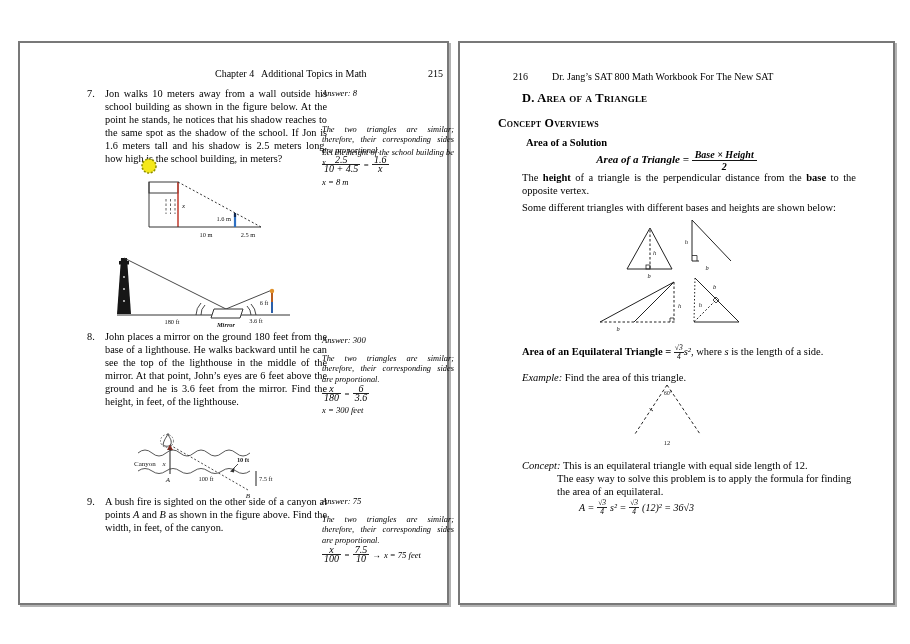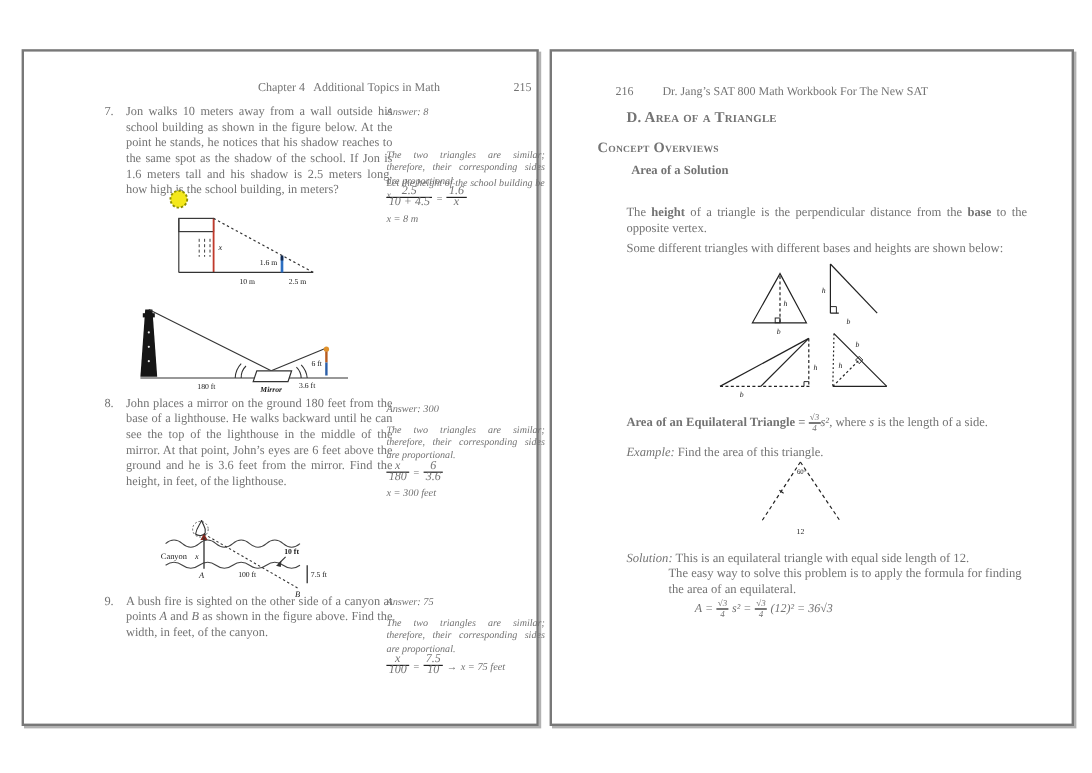--- a/index.html
+++ b/index.html
@@ -1,17 +1,17 @@
 <!DOCTYPE html>
 <html><head>
 <meta charset="utf-8">
 <style>
   html,body{margin:0;padding:0;background:#fff;}
   #stage{position:relative;width:910px;height:644px;background:#fff;overflow:hidden;
-         font-family:"Liberation Serif",serif;color:#737373;}
+         font-family:"Liberation Serif",serif;color:#000000;}
   .page{position:absolute;top:41px;height:560px;background:#fff;
         border:2px solid #787878;box-shadow:2px 2px 0 rgba(0,0,0,.30);}
   #page-left{left:18px;width:427px;}
   #page-right{left:458px;width:433px;}
   .abs{position:absolute;}
   .hdr{font-size:10px;white-space:pre;}
   .pnum{font-size:10.3px;}
   .ptext{font-size:10.3px;line-height:12.9px;text-align:justify;}
   .it{font-style:italic;}
   .bd{font-weight:bold;}
@@ -181,20 +181,24 @@
 
     <div class="abs" style="left:53px;top:28px;display:flex;gap:24px;">
       <span class="hdr">216</span>
       <span class="hdr">Dr. Jang’s SAT 800 Math Workbook For The New SAT</span>
     </div>
 
     <div class="abs sec-title" style="left:62px;top:48px;">D. Area of a Triangle</div>
     <div class="abs concept" style="left:38px;top:73px;">Concept Overviews</div>
     <div class="abs subhead" style="left:66px;top:94px;">Area of a Solution</div>
 
+    <div class="abs bigformula" style="left:0;top:106px;width:100%;text-align:center;">
+      <span>Area of a Triangle =</span>
+      <span class="bigfrac"><span class="fn">Base × Height</span><span class="fd">2</span></span>
+    </div>
 
     <div class="abs rtext just" style="left:62px;top:128px;width:334px;"><span>The </span><span class="bd">height</span><span> of a triangle is the perpendicular distance from the </span><span class="bd">base</span><span> to the opposite vertex.</span></div>
 
     <div class="abs rtext" style="left:62px;top:158px;">Some different triangles with different bases and heights are shown below:</div>
 
     <svg class="abs" style="left:137px;top:175px;" width="150" height="120" viewBox="0 0 150 120">
       <g stroke="#222" stroke-width="1" fill="none">
 
         <g>
           <polygon points="53,10 30,51 75,51"></polygon>
@@ -244,21 +248,21 @@
     <svg class="abs" style="left:167px;top:339px;" width="80" height="66" viewBox="0 0 80 66">
       <g stroke="#222" stroke-width="1" fill="none">
         <line x1="40" y1="3" x2="8" y2="52" stroke-dasharray="3,2.5"></line>
         <line x1="40" y1="3" x2="73" y2="52" stroke-dasharray="3,2.5"></line>
         <line x1="22.5" y1="26.5" x2="26" y2="29" stroke-width="0.9"></line>
       </g>
       <text x="41" y="13" style="font-size:5.6px;" text-anchor="middle">60°</text>
       <text x="40" y="63" class="lbl" text-anchor="middle">12</text>
     </svg>
 
-    <div class="abs rtext" style="left:62px;top:416px;"><span class="it">Solution:</span><span> This is an equilateral triangle with equal side length of 12.</span></div>
+    <div class="abs rtext" style="left:62px;top:416px;"><span class="it">Concept:</span><span> This is an equilateral triangle with equal side length of 12.</span></div>
     <div class="abs rtext" style="left:97px;top:429px;">The easy way to solve this problem is to apply the formula for finding</div>
     <div class="abs rtext" style="left:97px;top:442px;">the area of an equilateral.</div>
     <div class="abs" style="left:119px;top:456px;display:flex;align-items:center;gap:3px;font-size:10px;">
       <span class="it">A = </span>
       <span class="sfrac">
           <span class="fn">√3</span>
           <span class="fd">4</span>
         </span>
       <span class="it">s² = </span>
       <span class="sfrac">

